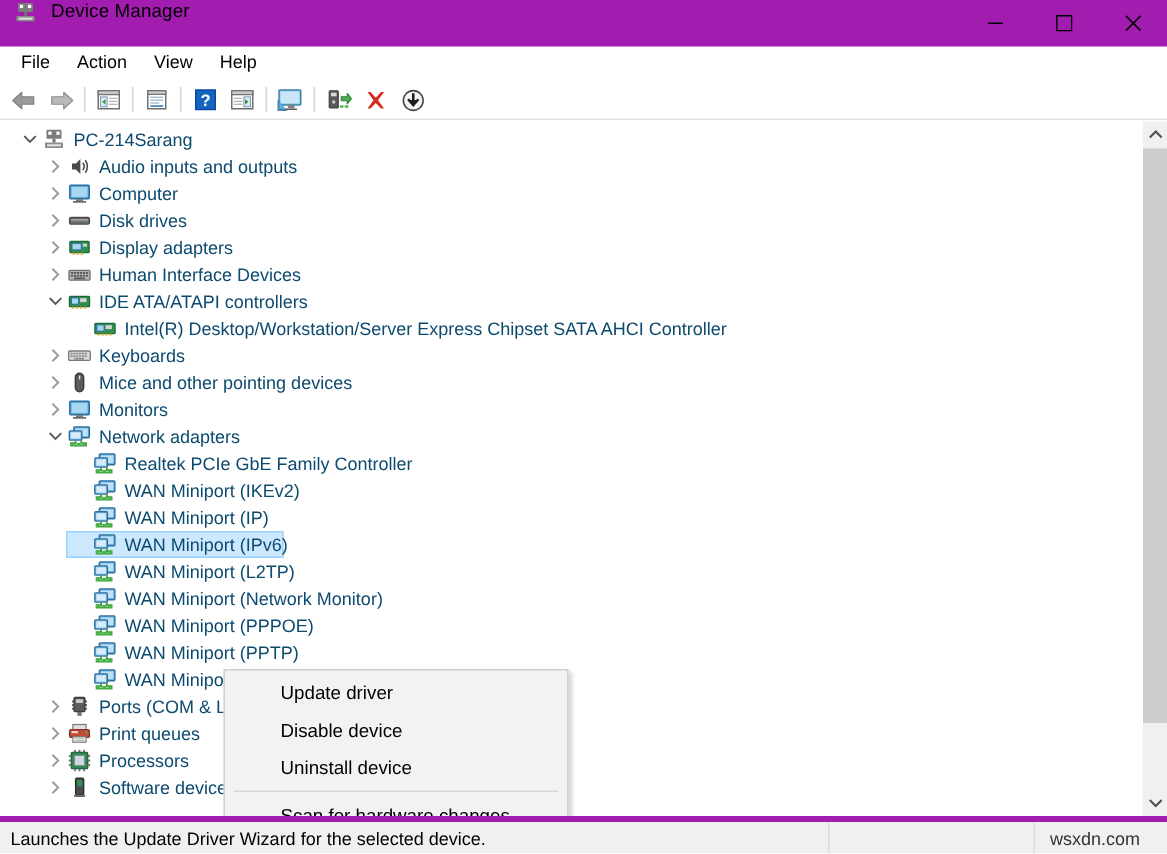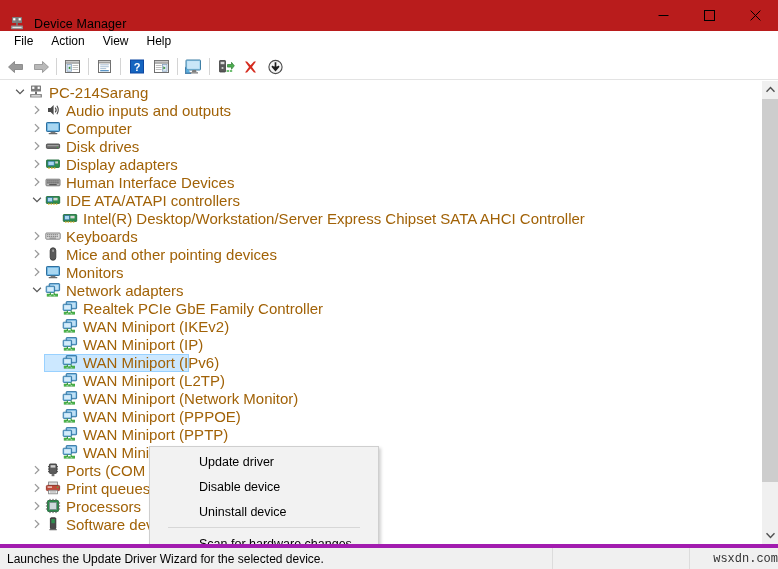--- a/index.html
+++ b/index.html
@@ -14,23 +14,23 @@
     position: relative;
     width: 778px; height: 569px;
     background: #ffffff;
     display: flex;
     flex-direction: column;
   }
 
   
   .titlebar {
     height: 31px;
-    background: #b91c1c;
+    background: #a21caf;
     display: flex;
-    align-items: flex-end;
+    align-items: flex-start;
     flex: 0 0 auto;
     position: relative;
   }
   .titlebar .app-icon {
     width: 16px; height: 16px;
     margin-left: 9px; margin-right: 9px;
     flex: 0 0 auto;
     position: relative;
     top: 0px;
   }
@@ -103,22 +103,23 @@
     overflow: hidden;
   }
   .tree {
     position: absolute;
     left: 0; top: 3px; right: 18px; bottom: 0;
     overflow: hidden;
   }
   .node {
     height: 18px;
     display: flex;
-    font-size: 15px;
-    color: #a16207;
+    align-items: center;
+    font-size: 12px;
+    color: #0c4a6e;
     white-space: nowrap;
     cursor: default;
     position: relative;
   }
   .node .twisty {
     width: 16px; height: 16px;
     flex: 0 0 auto;
     display: flex; align-items: center; justify-content: center;
   }
   .node .twisty svg { display: block; }
@@ -167,21 +168,21 @@
     background: #cdcdcd;
   }
   .vscroll .arrow-down { position: absolute; bottom: 0; left: 0; }
 
   
   .ctxmenu {
     position: absolute;
     background: #f2f2f2;
     border: 1px solid #cfcfcf;
     box-shadow: 2px 2px 3px rgba(0,0,0,0.18);
-    padding: 2px 16px;
+    padding: 2px 4px;
     z-index: 50;
   }
   .ctxmenu .ci {
     height: 25px;
     display: flex;
     align-items: center;
     padding-left: 33px;
     padding-right: 30px;
     font-size: 12.5px;
     color: #000000;
@@ -211,24 +212,23 @@
     padding-left: 7px;
     border-right: 1px solid #dcdcdc;
   }
   .statusbar .seg-mid {
     width: 137px;
     border-right: 1px solid #dcdcdc;
   }
   .statusbar .seg-right {
     width: 88px;
     display: flex; align-items: center; justify-content: flex-end;
-    padding-right: 0;
+    padding-right: 18px;
     font-size: 12px;
     color: #333;
-    font-family: Liberation Mono, monospace;
   }
 </style>
 </head>
 <body>
 
 <div id="app">
 
   <div class="titlebar">
     <span class="app-icon">
       <svg width="16" height="16" viewBox="0 0 16 16">

